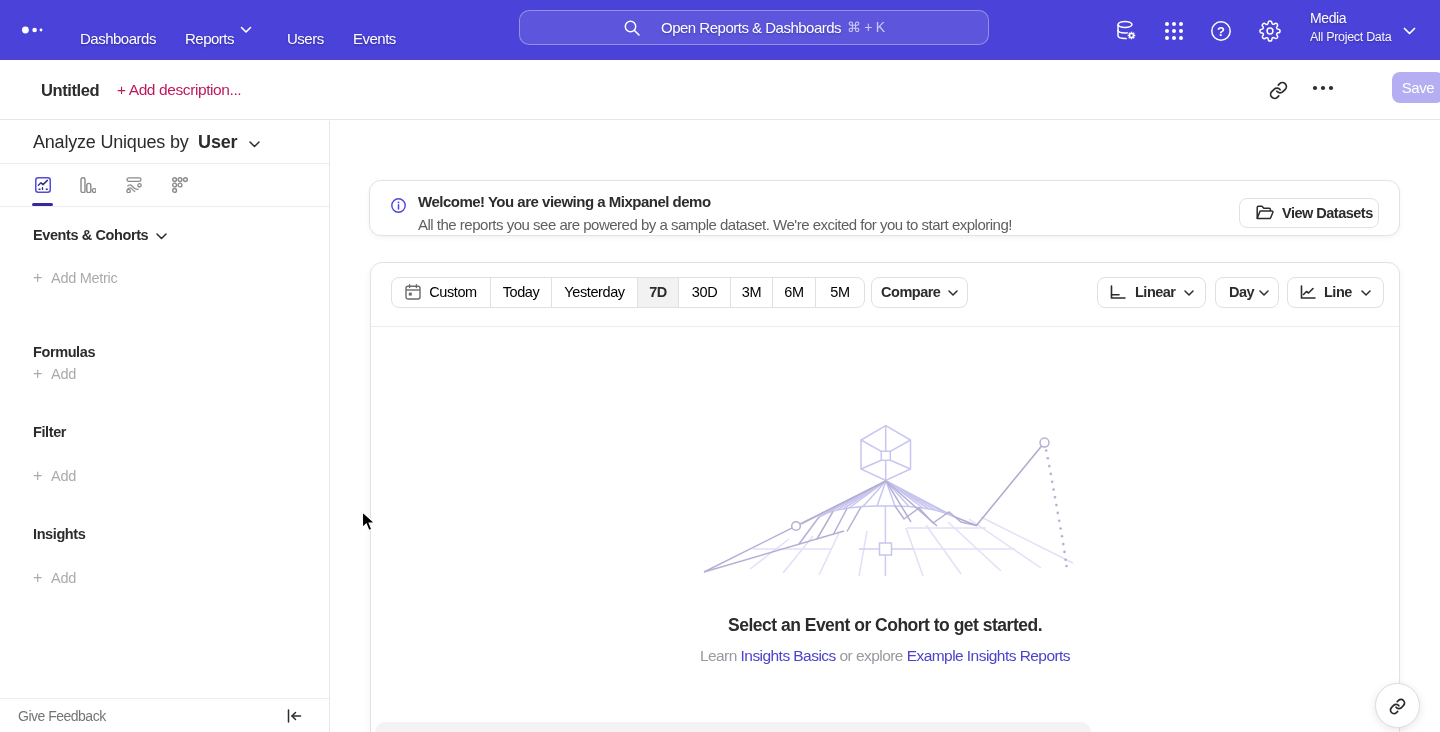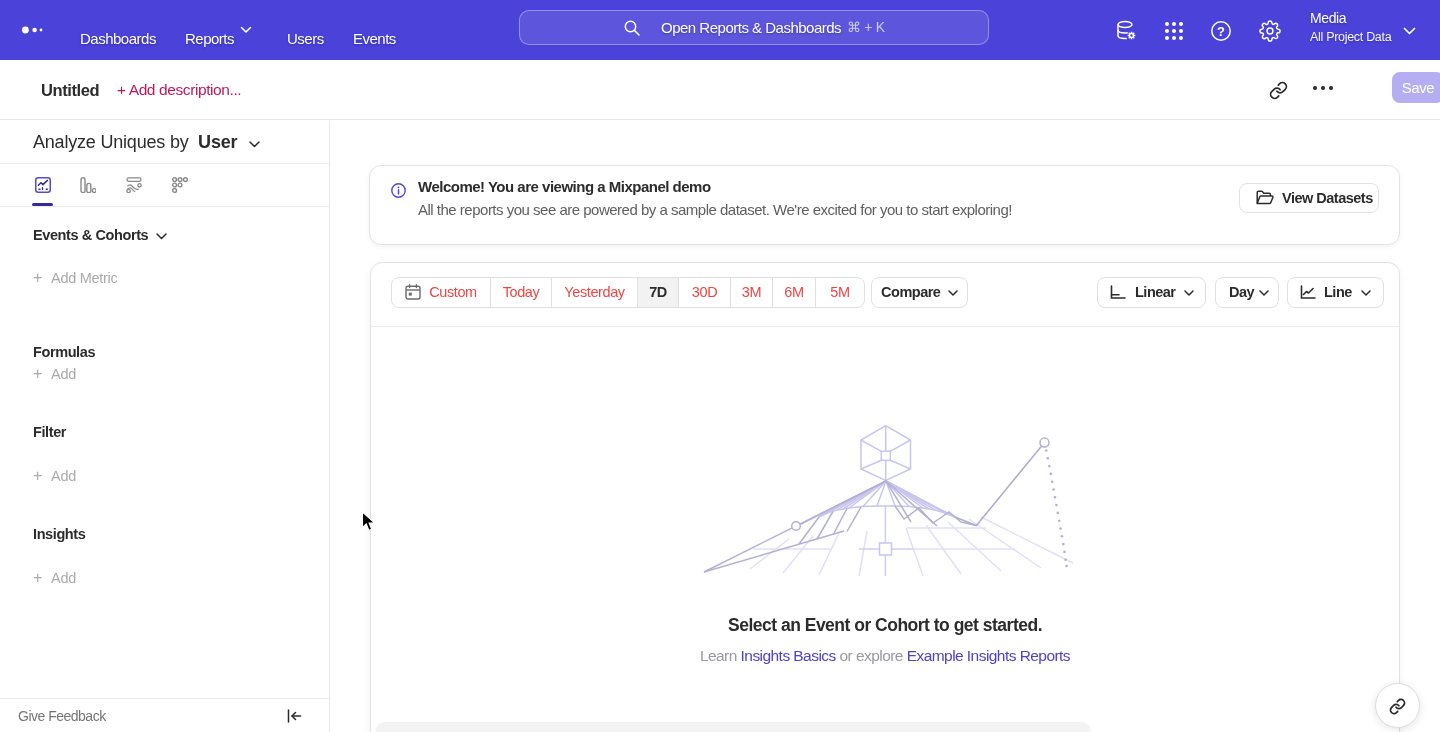--- a/index.html
+++ b/index.html
@@ -23,29 +23,29 @@
 .sidebar { position:absolute; left:0; top:121px; width:330px; height:611px; background:#fff; border-right:1px solid #e7e7e7; }
 .sb-row1 { position:absolute; left:33px; top:0; height:42px; line-height:42px; font-size:18px; letter-spacing:-0.2px; color:#2c2c2c; }
 .sb-div { position:absolute; left:0; width:329px; height:1px; background:#ececec; }
 .sb-label { position:absolute; left:33px; font-size:14.5px; font-weight:700; letter-spacing:-0.4px; color:#2c2c2c; }
 .sb-add { position:absolute; left:33px; font-size:14.5px; letter-spacing:-0.3px; color:#ababab; }
 .sb-add .plus { font-size:16px; margin-right:9px; }
 .feedback { position:absolute; left:0; top:577px; width:329px; height:34px; border-top:1px solid #ececec; background:#fff; }
 .feedback span { position:absolute; left:18px; top:0; height:34px; line-height:34px; font-size:14px; letter-spacing:-0.5px; color:#757575; }
 
 
-.banner { position:absolute; left:369px; top:165px; width:1031px; height:80px; background:#fff; border:1px solid #e3e3e3; border-radius:12px; box-shadow:0 2px 5px rgba(0,0,0,0.05); }
+.banner { position:absolute; left:369px; top:180px; width:1031px; height:56px; background:#fff; border:1px solid #e3e3e3; border-radius:12px; box-shadow:0 2px 5px rgba(0,0,0,0.05); }
 .banner-title { position:absolute; left:48px; top:12px; font-size:15px; font-weight:700; letter-spacing:-0.5px; color:#2c2c2c; white-space:nowrap; }
 .banner-sub { position:absolute; left:48px; top:35px; font-size:15px; letter-spacing:-0.5px; color:#5f5f5f; white-space:nowrap; }
 .viewds { position:absolute; left:869px; top:17px; width:140px; height:30px; border:1px solid #e2e2e2; border-radius:8px; background:#fff; }
 .viewds span { position:absolute; left:42px; top:0; height:28px; line-height:28px; font-size:14.5px; font-weight:700; letter-spacing:-0.5px; color:#2c2c2c; white-space:nowrap; }
 
 .card { position:absolute; left:370px; top:262px; width:1030px; height:500px; background:#fff; border:1px solid #e2e2e2; border-radius:12px; box-shadow:0 3px 8px rgba(0,0,0,0.05); }
 .seg { position:absolute; left:20px; top:14px; height:31px; border:1px solid #e0e0e0; border-radius:8px; display:flex; }
-.seg .s { height:29px; line-height:29px; font-size:14.5px; letter-spacing:-0.4px; color:#ef4444; text-align:center; border-right:1px solid #e0e0e0; }
+.seg .s { height:29px; line-height:29px; font-size:14.5px; letter-spacing:-0.4px; color:#000000; text-align:center; border-right:1px solid #e0e0e0; }
 .seg .s:last-child { border-right:none; }
 .seg .sel { background:#f2f2f2; color:#2c2c2c; font-weight:700; }
 .ctl { position:absolute; top:14px; height:31px; border:1px solid #e0e0e0; border-radius:8px; background:#fff; font-size:14.5px; font-weight:700; letter-spacing:-0.5px; color:#2c2c2c; }
 .cdiv { position:absolute; left:0; top:63px; width:1028px; height:1px; background:#ececec; }
 .sel-title { position:absolute; left:0; top:352px; width:1028px; text-align:center; font-size:17.5px; font-weight:700; letter-spacing:-0.5px; color:#2c2c2c; }
 .sel-links { position:absolute; left:0; top:384px; width:1028px; text-align:center; font-size:15.5px; letter-spacing:-0.55px; color:#9a98a0; }
 .sel-links .lk { color:#4c42cc; }
 .drawer { position:absolute; left:4px; top:459px; width:716px; height:24px; background:#f3f3f3; border-radius:10px 10px 0 0; }
 .fab { position:absolute; left:1375px; top:683px; width:45px; height:45px; border-radius:50%; background:#fff; border:1px solid #ddd; box-shadow:0 2px 8px rgba(0,0,0,0.10); }
 </style>

